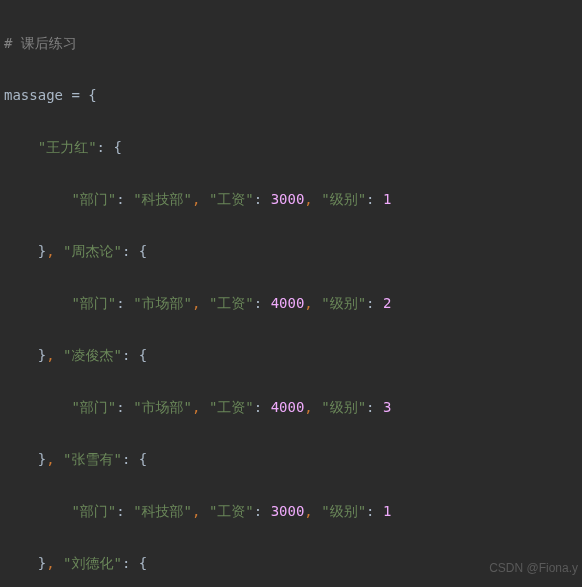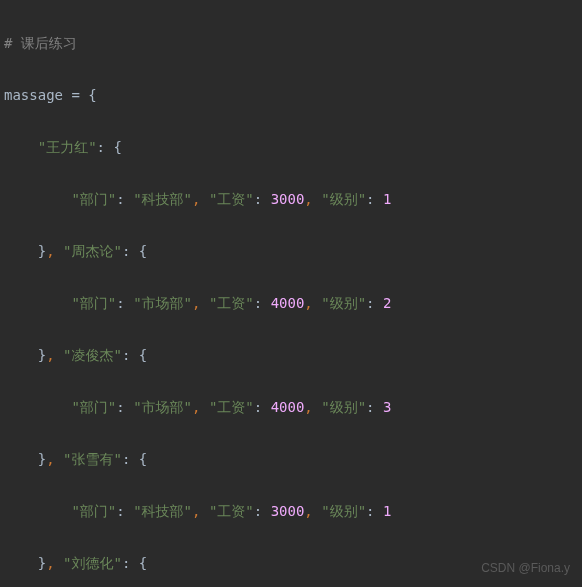--- a/index.html
+++ b/index.html
@@ -26,21 +26,21 @@
   .comment { color: #808080; }
   .variable { color: #a9b7c6; }
   .operator { color: #a9b7c6; }
   .brace { color: #a9b7c6; }
   .string { color: #6a8759; }
   .number { color: #f0abfc; }
   .comma { color: #cc7832; }
   .watermark {
     position: absolute;
     bottom: 6px;
-    right: 12px;
+    right: 4px;
     font-size: 12px;
     color: #5a5a5a;
     font-family: sans-serif;
   }
 </style>
 </head>
 <body>
 
 <div class="code-area">
 <span class="line"><span class="comment"># 课后练习</span></span>

